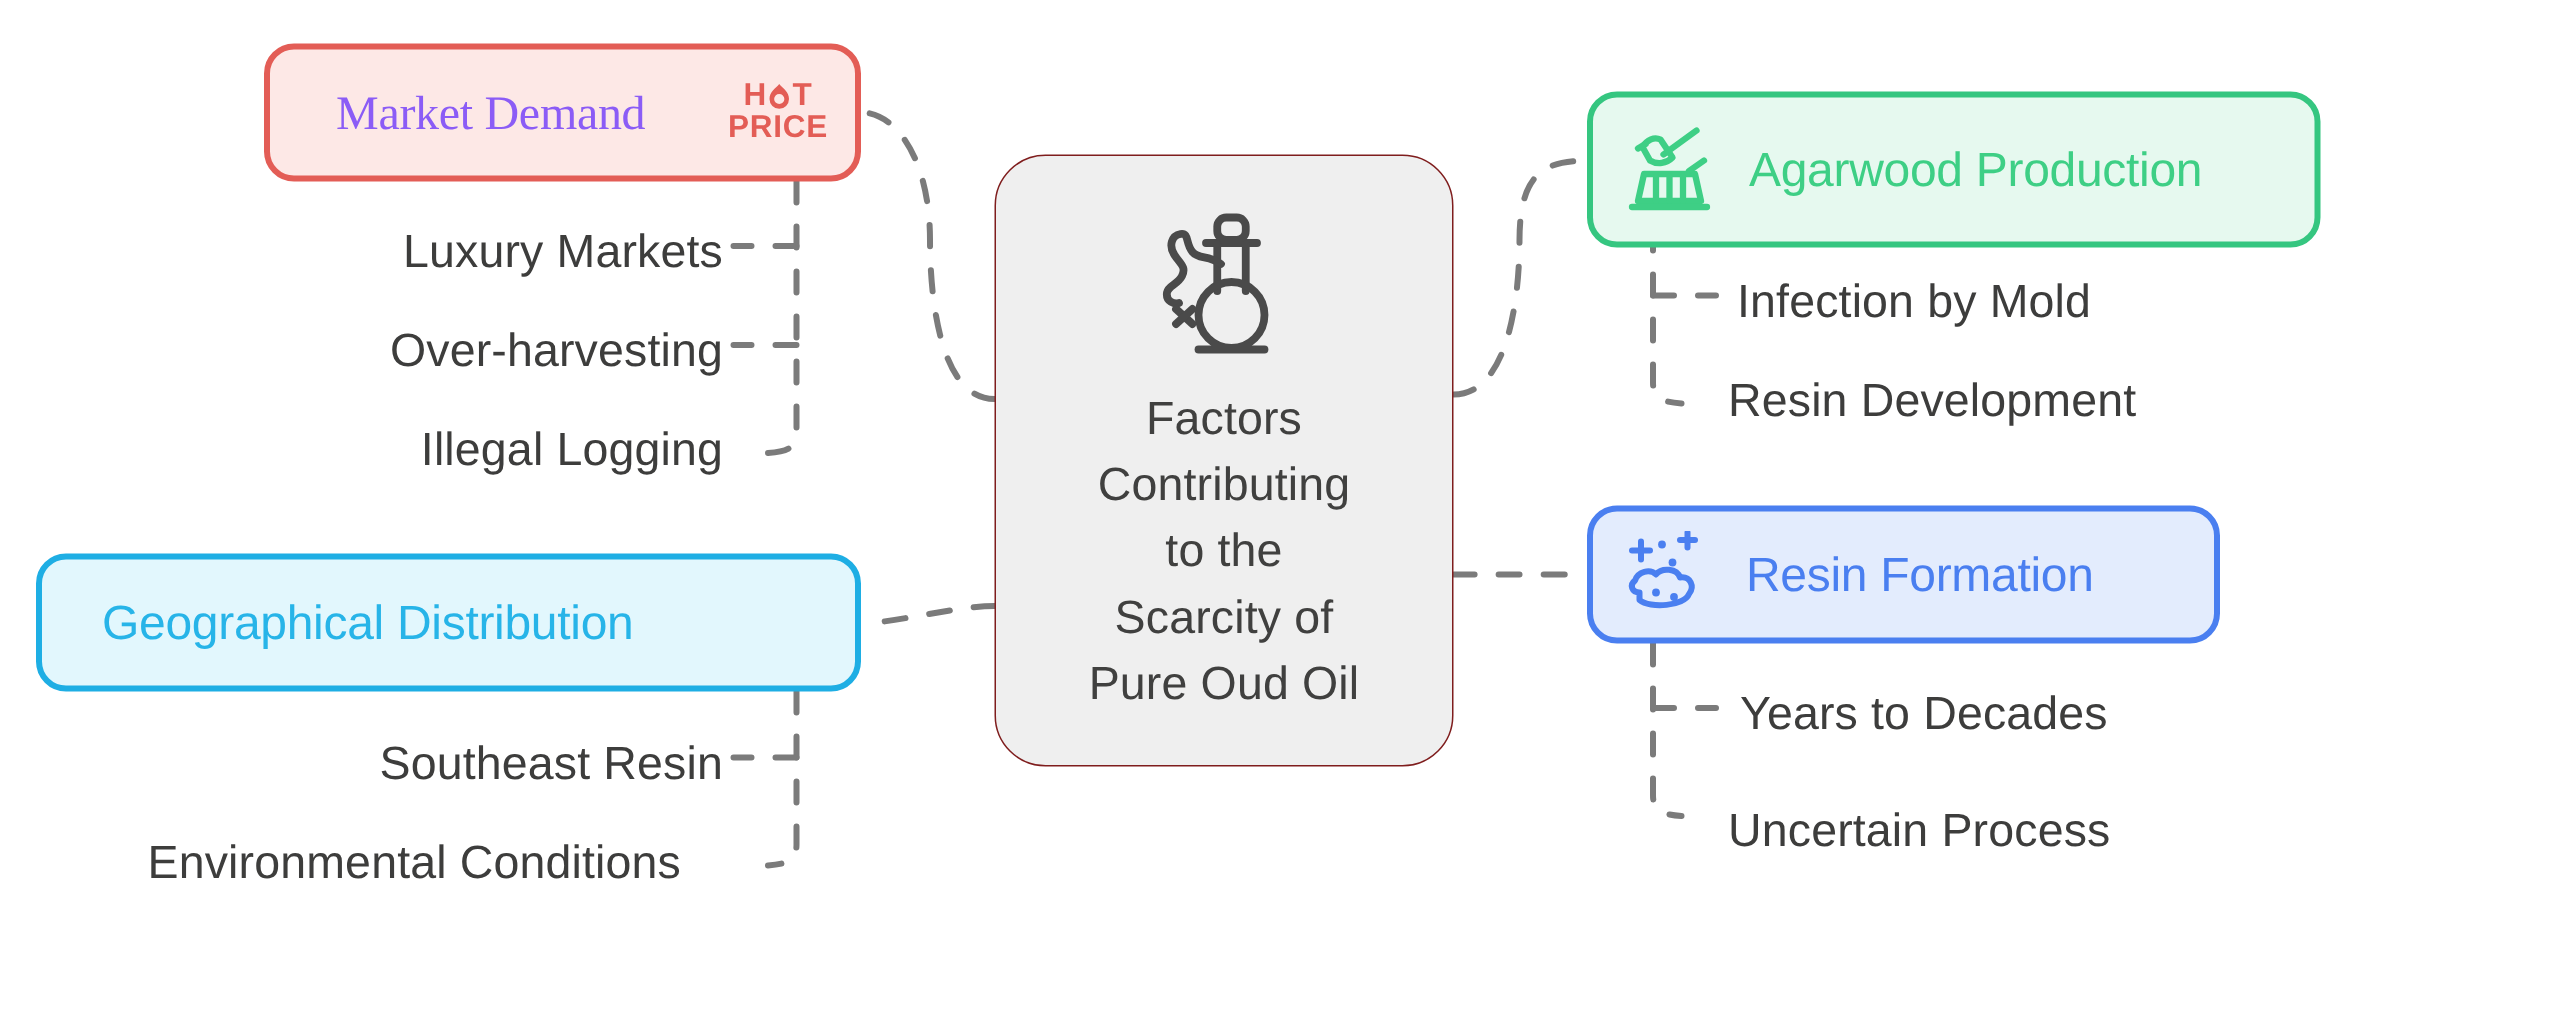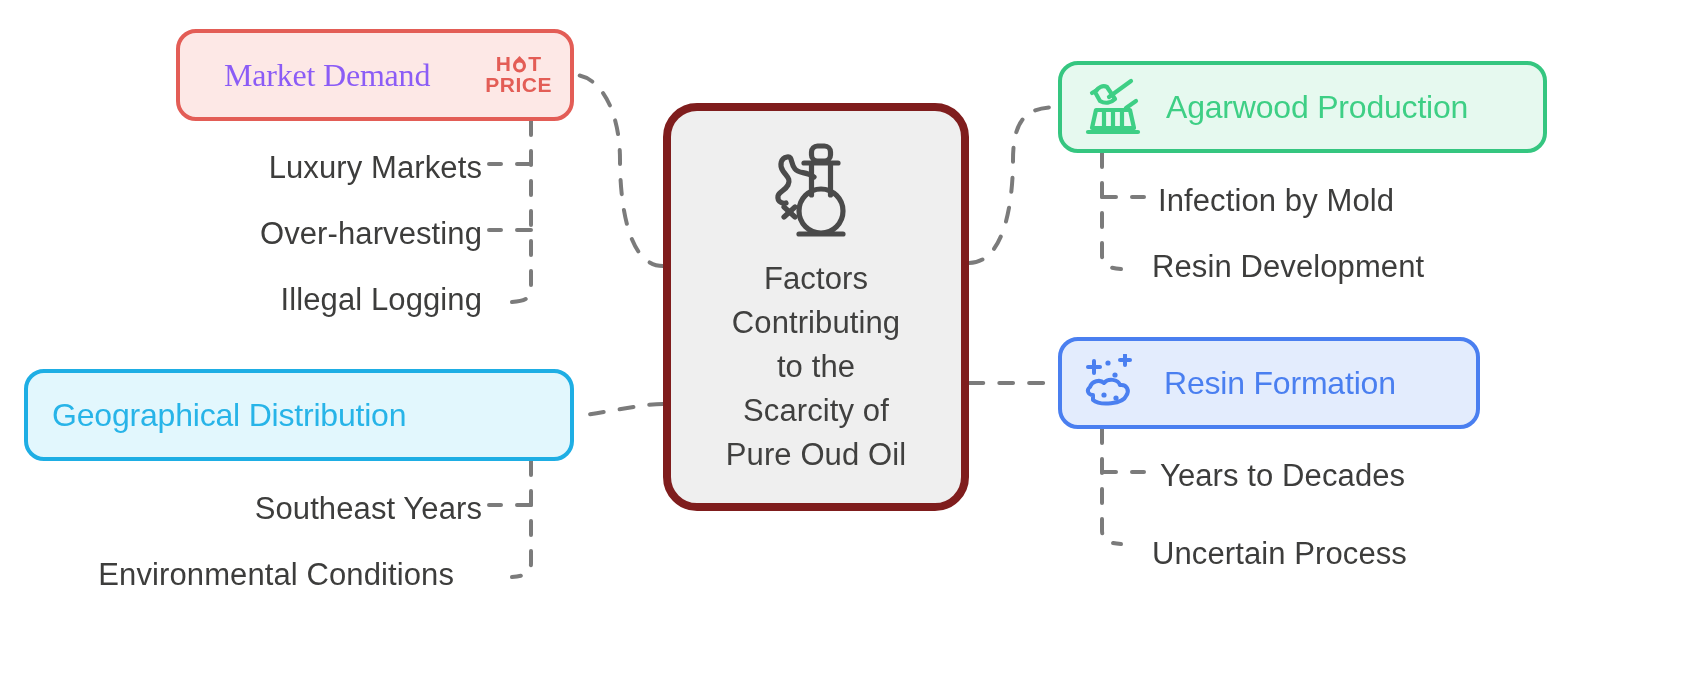--- a/index.html
+++ b/index.html
@@ -28,21 +28,21 @@
   }
 
   
   .central-node {
     position: absolute;
     left: 663px;
     top: 103px;
     width: 306px;
     height: 408px;
     background: #efefef;
-    border: 8px solid #7f1d1d;
+    border: 1px solid #7f1d1d;
     border-radius: 34px;
     box-sizing: border-box;
     display: flex;
     flex-direction: column;
     align-items: center;
     justify-content: center;
     z-index: 3;
   }
   .central-icon {
     margin-top: 4px;
@@ -112,30 +112,30 @@
   }
 
   
   #box-geographical {
     left: 24px;
     top: 369px;
     width: 550px;
     height: 92px;
     background: #e2f7fd;
     border-color: #1eaee4;
-    padding-left: 24px;
+    padding-left: 40px;
   }
   #box-geographical .branch-label { color: #27b4e8; }
 
   
   #box-agarwood {
     left: 1058px;
     top: 61px;
     width: 489px;
-    height: 92px;
+    height: 104px;
     background: #e6f9ef;
     border-color: #35c680;
     padding-left: 20px;
   }
   #box-agarwood .branch-label { color: #3ecf85; margin-left: 24px; }
 
   
   #box-resin {
     left: 1058px;
     top: 337px;
@@ -286,21 +286,21 @@
         <circle cx="34" cy="44" r="2.6" fill="#4a7ff0" stroke="none"></circle>
       </svg>
     </span>
     <span class="branch-label">Resin Formation</span>
   </div>
 
   <div class="leaf right-aligned" id="leaf-luxury-markets">Luxury Markets</div>
   <div class="leaf right-aligned" id="leaf-over-harvesting">Over-harvesting</div>
   <div class="leaf right-aligned" id="leaf-illegal-logging">Illegal Logging</div>
 
-  <div class="leaf right-aligned" id="leaf-southeast-asia">Southeast Years</div>
+  <div class="leaf right-aligned" id="leaf-southeast-asia">Southeast Resin</div>
   <div class="leaf right-aligned" id="leaf-environmental">Environmental Conditions</div>
 
   <div class="leaf" id="leaf-infection-mold">Infection by Mold</div>
   <div class="leaf" id="leaf-resin-development">Resin Development</div>
 
   <div class="leaf" id="leaf-years-decades">Years to Decades</div>
   <div class="leaf" id="leaf-uncertain-process">Uncertain Process</div>
 
 </div>
 

